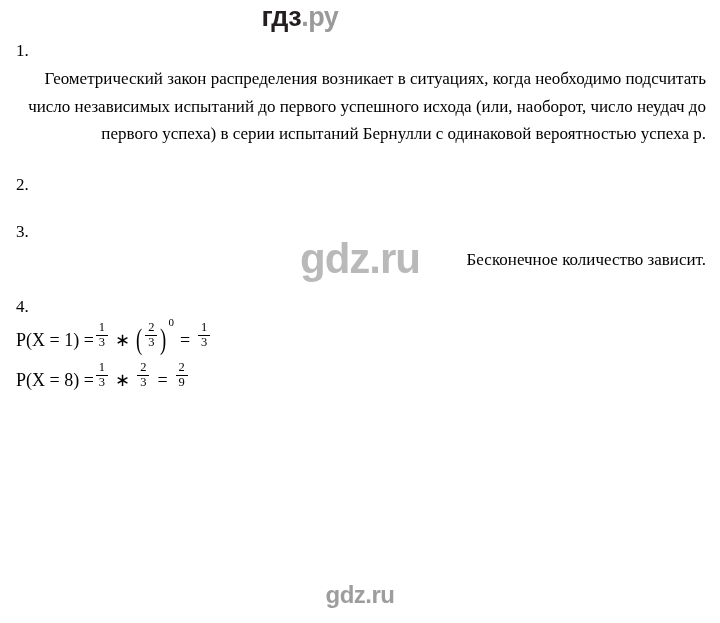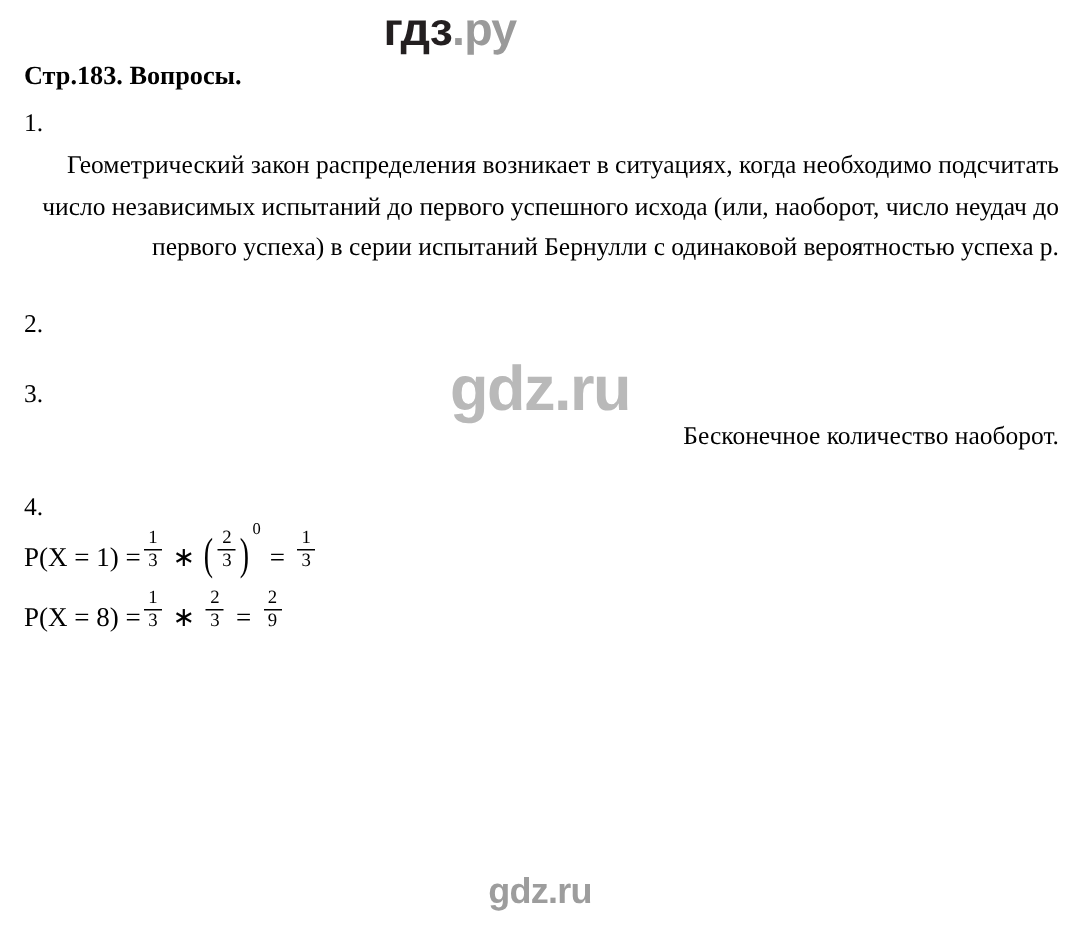--- a/index.html
+++ b/index.html
@@ -18,21 +18,21 @@
 
   
   .top-logo {
     position: absolute;
     top: 2px;
     left: 0;
     width: 600px;
     text-align: center;
     font-family: "Liberation Sans", sans-serif;
     font-weight: bold;
-    font-size: 31px;
+    font-size: 27px;
     letter-spacing: -0.5px;
   }
   .top-logo .dark { color: #231f20; }
   .top-logo .light { color: #9a9a9a; }
 
   
   .page {
     position: absolute;
     top: 40px;
     left: 0;
@@ -145,34 +145,33 @@
   .eq { margin: 0 6px; }
 </style>
 </head>
 <body>
 
 <div class="top-logo"><span class="dark">гдз</span><span class="light">.ру</span></div>
 
 <div class="page">
   <div class="content">
 
-    <div class="heading">Стр.183. Вопросы.</div>
 
     <div class="block">
       <div class="qnum">1.</div>
       <p class="para">Геометрический закон распределения возникает в ситуациях, когда необходимо подсчитать число независимых испытаний до первого успешного исхода (или, наоборот, число неудач до первого успеха) в серии испытаний Бернулли с одинаковой вероятностью успеха p.</p>
     </div>
 
     <div class="block">
       <div class="qnum">2.</div>
     </div>
 
     <div class="block tight">
       <div class="qnum">3.</div>
-      <p class="para">Бесконечное количество наоборот.</p>
+      <p class="para">Бесконечное количество зависит.</p>
     </div>
 
     <div class="block">
       <div class="qnum">4.</div>
 
       <div class="math-line">
         <span class="lhs">P(X = 1) =</span>
         <span class="frac">
           <span class="num">1</span>
           <span class="den">3</span>

